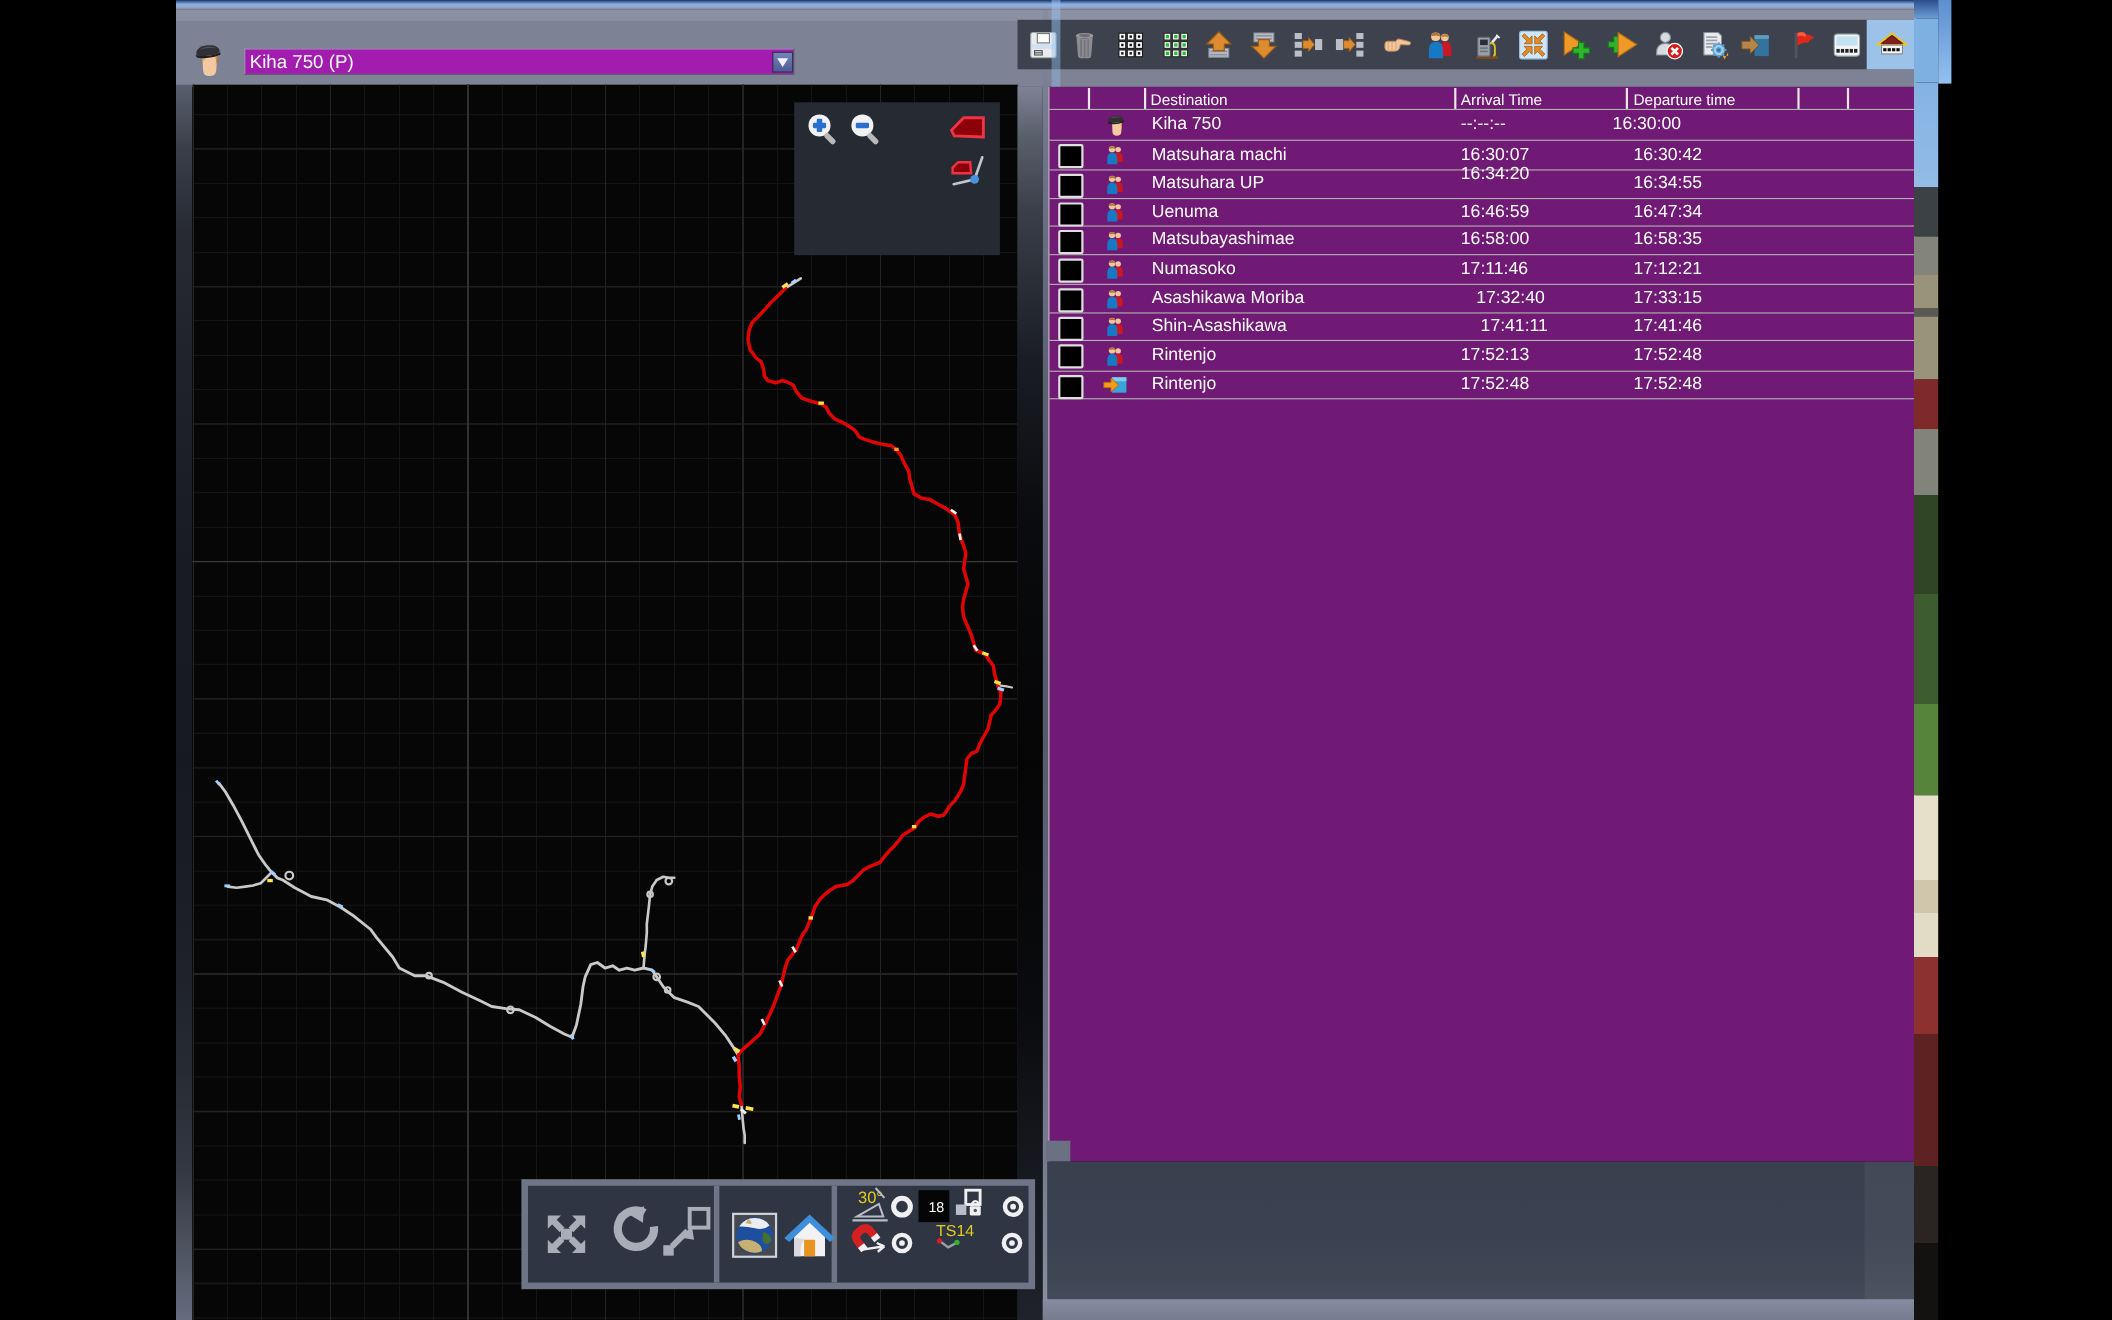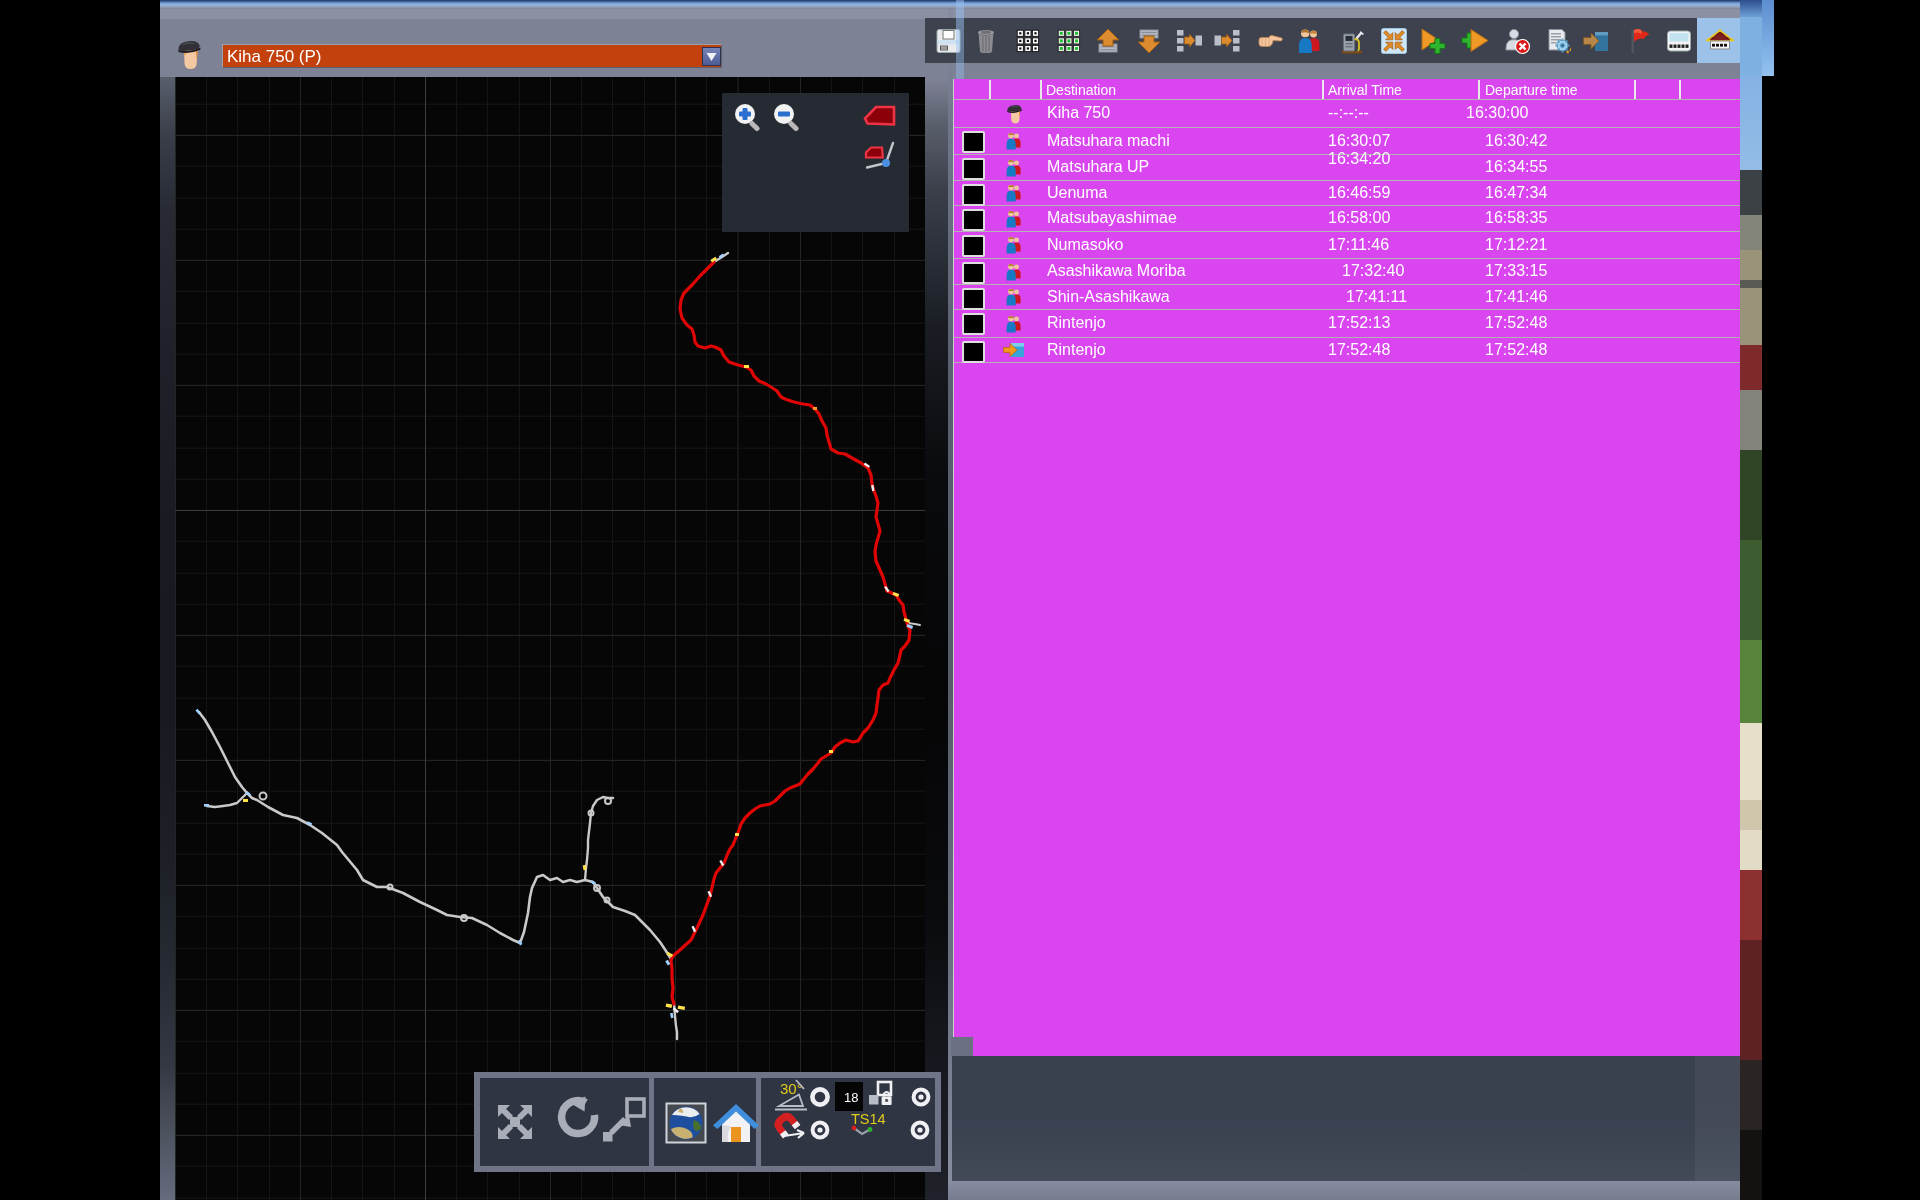--- a/index.html
+++ b/index.html
@@ -31,21 +31,21 @@
   
   #divider{left:925px;top:79px;width:23px;height:1121px;
     background:linear-gradient(to bottom,#7e8295 0%,#5a5f6c 4%,#3a3f4a 10%,#1a1d24 22%,#0a0b0e 35%,#050506 55%,#0a0b0e 75%,#14161c 85%,#1f222a 100%);}
   #divline{left:948px;top:9px;width:5px;height:1191px;
     background:linear-gradient(to bottom,#878ca0 0%,#70768a 10%,#5a6070 30%,#555a68 55%,#6a7082 80%,#8a8fa2 100%);}
   
   #toolbar{left:925px;top:18px;width:817px;height:45px;background:#3d424e;}
   #tbhl{left:1697px;top:18px;width:45px;height:45px;background:#9dc2ea;}
   #bluebar{left:956px;top:0;width:8px;height:79px;background:linear-gradient(to bottom,rgba(150,192,242,0.55),rgba(150,192,242,0.38));}
   
-  #table{left:953px;top:79px;width:786px;height:977px;background:#d946ef;
+  #table{left:953px;top:79px;width:786px;height:977px;background:#701a75;
     border-left:1px solid #cfcfcf;border-right:1px solid #c5c5c5;}
   .rowline{position:absolute;left:0;width:787px;height:1px;background:#b2b2b2;}
   .htick{position:absolute;top:1px;width:2px;height:19px;background:#e8e8e8;}
   .htxt{position:absolute;top:3px;color:#fff;font-size:14px;}
   .cell{position:absolute;color:#fff;font-size:16px;}
   .cbx{position:absolute;left:8px;width:19px;height:18px;border:2px solid #dedede;border-radius:2px;background:#000;}
   
   #bpanel{left:952px;top:1056px;width:790px;height:125px;background:linear-gradient(to bottom,#39404e 0%,#3a4150 55%,#3f4755 85%,#434b5a 100%);}
   #bpanel2{left:1695px;top:1056px;width:47px;height:125px;background:rgba(255,255,255,0.05);}
   #btab{left:951px;top:1037px;width:22px;height:19px;background:#6b7183;}
@@ -73,21 +73,21 @@
   <svg class="abs" width="30" height="34" viewBox="0 0 30 34" style="left:175px;top:38px">
     <path d="M9 13 Q9 10.5 12 10.5 L20.5 11.5 Q22.6 11.6 22.4 14.5 L21.6 26 Q21.2 31 15.4 31 Q10 31 9.6 26 Z" fill="#f4c8a0"></path>
     <path d="M19.5 11 L22.5 13 L22.2 19 L21 21 Q22.4 14.5 19 11.5 Z" fill="#e08a28"></path>
     <path d="M9 13 L11.5 11 L11 17 L9.2 17.5 Z" fill="#e8a452"></path>
     <g transform="rotate(-7 14 9)">
       <path d="M3.2 9.8 Q4.2 3.2 14 3.2 Q23.8 3.2 24.8 9.4 Q25 12.8 14 12.6 Q3 12.4 3.2 9.8" fill="#303036"></path>
       <path d="M2.6 10.6 Q14 14.8 25.4 10.9 L24.8 13.2 Q14 16.6 3.4 12.9 Z" fill="#1d1d22"></path>
       <path d="M6.2 6.4 Q9.8 4.4 14.2 4.5 Q19.2 4.6 21.8 6.9 Q16.4 5.5 12.4 5.7 Q8.8 5.8 6.2 6.4" fill="#52525a"></path>
     </g>
   </svg>
-  <div class="abs" style="left:222px;top:44px;width:498px;height:22px;background:#c2410c;border:1px solid #9aa0ae;border-right-color:#5a606c;border-bottom-color:#5a606c;">
+  <div class="abs" style="left:222px;top:44px;width:498px;height:22px;background:#a21caf;border:1px solid #9aa0ae;border-right-color:#5a606c;border-bottom-color:#5a606c;">
     <div class="abs" style="left:4px;top:2px;color:#fff;font-size:17px;">Kiha 750 (P)</div>
     <div class="abs" style="left:479px;top:2px;width:17px;height:17px;background:linear-gradient(to bottom,#7584b8,#4d5c94);border:1px solid #2c3350;">
       <svg width="17" height="17" viewBox="0 0 17 17">
           <path d="M3.5 5 L13.5 5 L8.5 13 Z" fill="#f3f3f6"></path>
         </svg>
     </div>
   </div>
 
   <div class="abs" id="map">
     <div class="abs" id="grid"></div>

